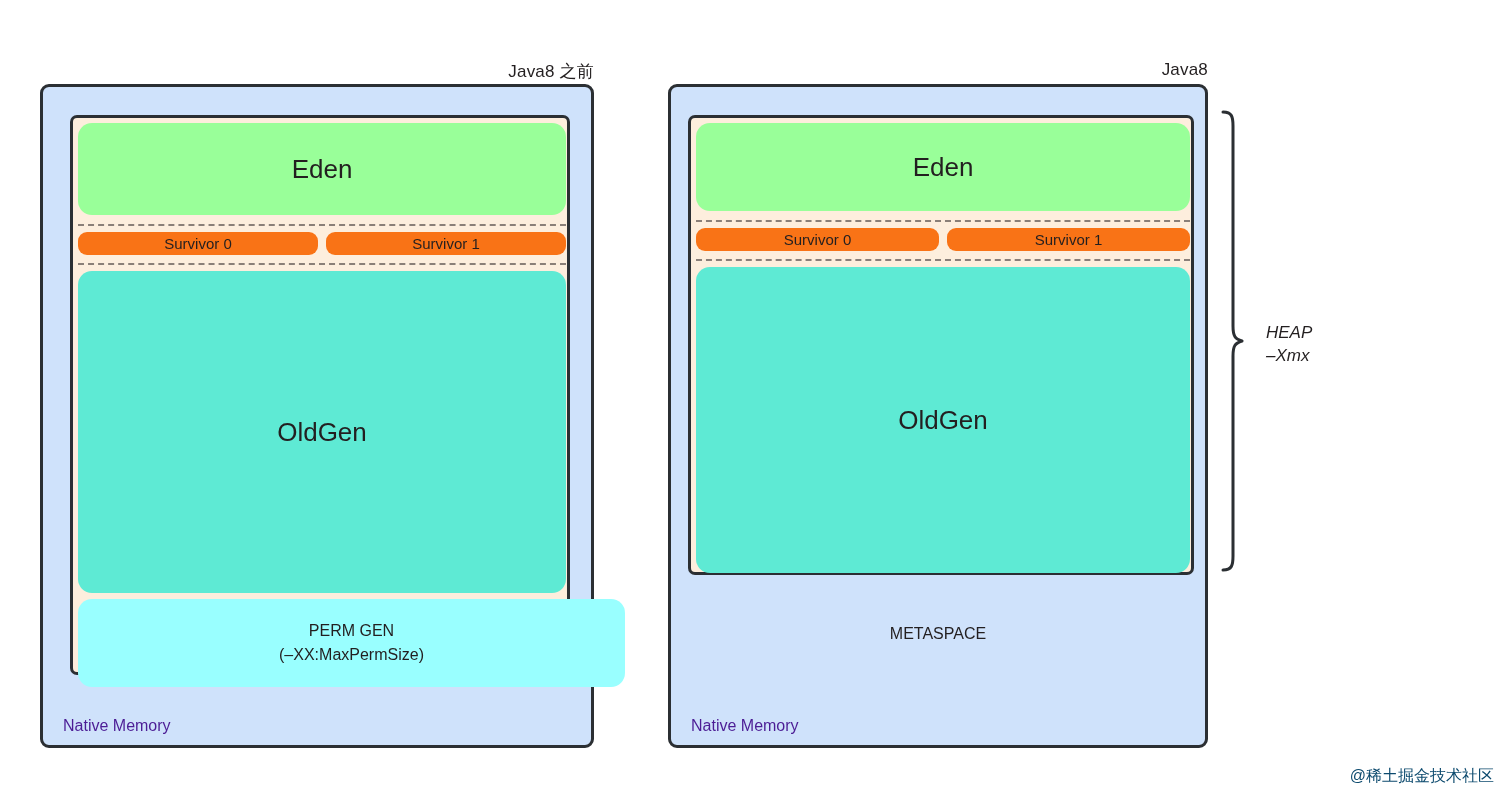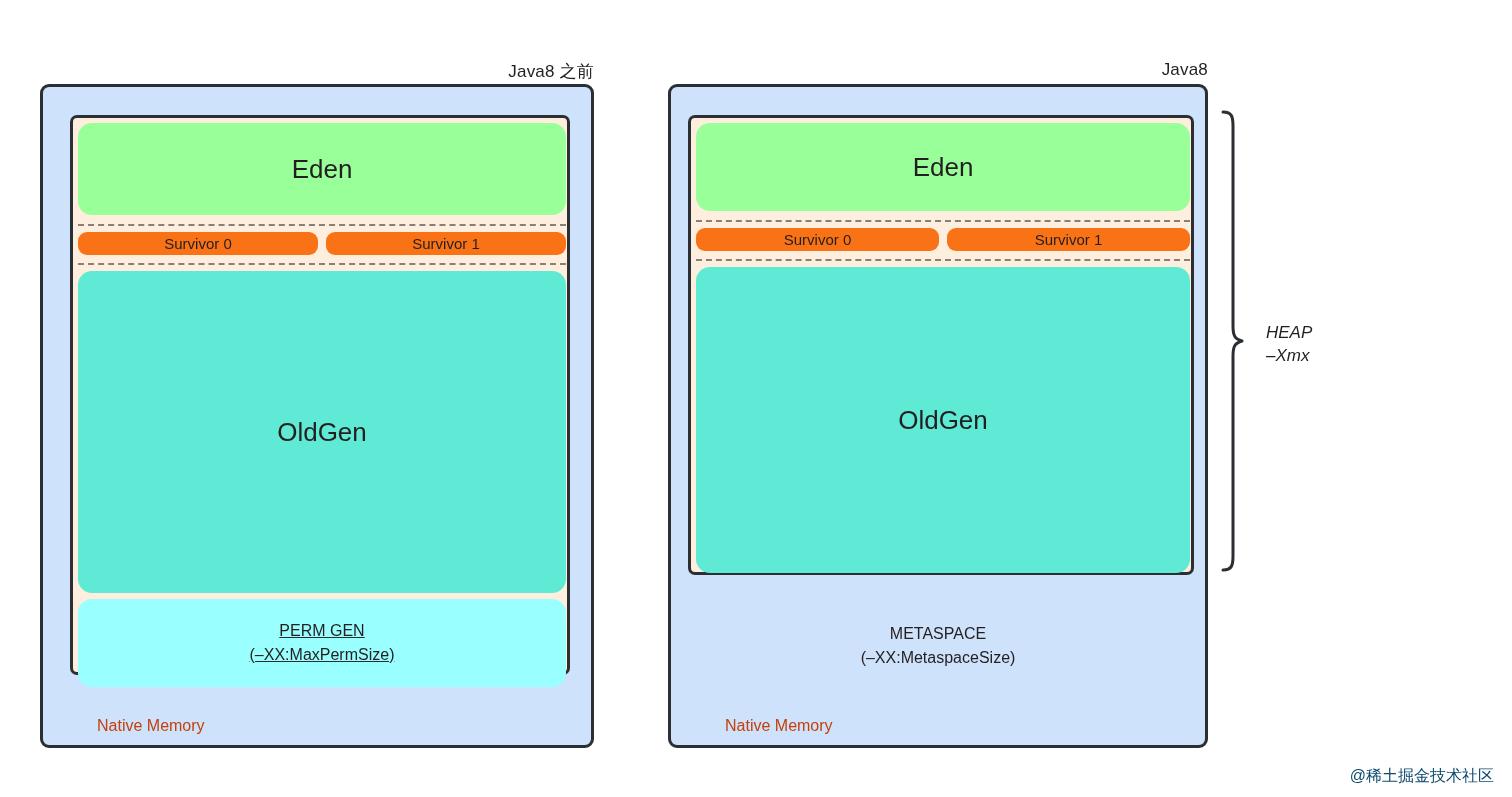--- a/index.html
+++ b/index.html
@@ -32,23 +32,22 @@
     background: #cfe2fb;
     border: 3px solid #2b2f33;
     border-radius: 9px;
     box-sizing: border-box;
   }
   .native-label {
     position: absolute;
     left: 20px;
     bottom: 10px;
     font-size: 16px;
-    color: #c2410c;
-    white-space: nowrap;
-    margin-left: 34px;
+    color: #4c1d95;
+    white-space: nowrap;
   }
   .metaspace-label {
     position: absolute;
     left: 0;
     right: 0;
     text-align: center;
     font-size: 16px;
     line-height: 24px;
     color: #231f20;
     white-space: nowrap;
@@ -135,21 +134,21 @@
     <div class="gen gen-surv" style="left:253px; top:114px; width:240px; height:23px;">
       <span class="gen-label-sm">Survivor 1</span>
     </div>
 
     <div class="dashed-sep" style="left:5px; top:145px; width:488px;"></div>
 
     <div class="gen gen-old" style="left:5px; top:153px; width:488px; height:322px;">
       <span class="gen-label-lg">OldGen</span>
     </div>
 
-    <div class="gen gen-perm" style="left:5px; top:481px; width:488px; height:88px; flex-direction:column;text-decoration:underline;">
+    <div class="gen gen-perm" style="left:5px; top:481px; width:547px; height:88px; flex-direction:column;">
       <span class="gen-label-md">PERM GEN</span>
       <span class="gen-label-md">(–XX:MaxPermSize)</span>
     </div>
   </div>
 
   <div class="native-label">Native Memory</div>
 </div>
 
 <div class="panel-title" style="left:668px; top:60px; width:540px;">Java8</div>
 
@@ -172,21 +171,20 @@
     </div>
 
     <div class="dashed-sep" style="left:5px; top:141px; width:494px;"></div>
 
     <div class="gen gen-old" style="left:5px; top:149px; width:494px; height:306px;">
       <span class="gen-label-lg">OldGen</span>
     </div>
   </div>
 
   <div class="metaspace-label" style="top:535px;">METASPACE</div>
-  <div class="metaspace-label" style="top:559px;">(–XX:MetaspaceSize)</div>
 
   <div class="native-label">Native Memory</div>
 </div>
 
 <div class="brace-wrap" style="left:1218px; top:108px; width:26px; height:466px;">
   <svg width="26" height="466" viewBox="0 0 26 466">
     <path d="M 5 4
              C 14 4, 15 9, 15 18
              L 15 218
              C 15 228, 17 231, 24 233

